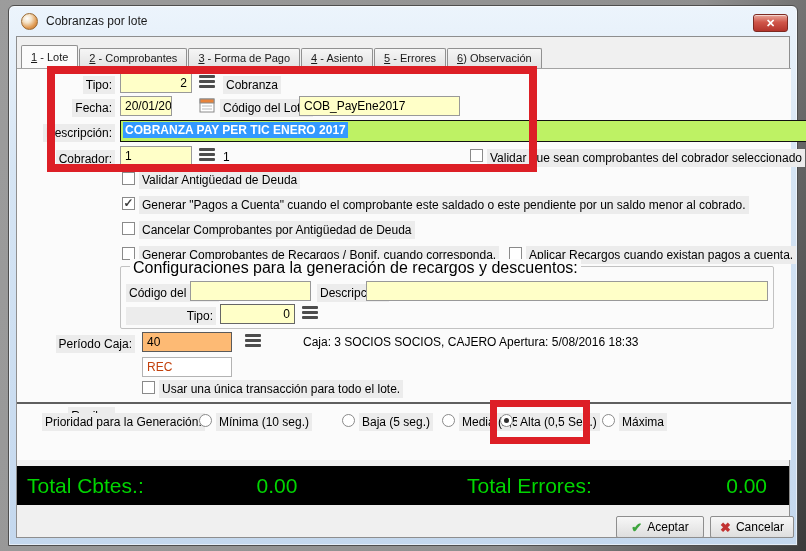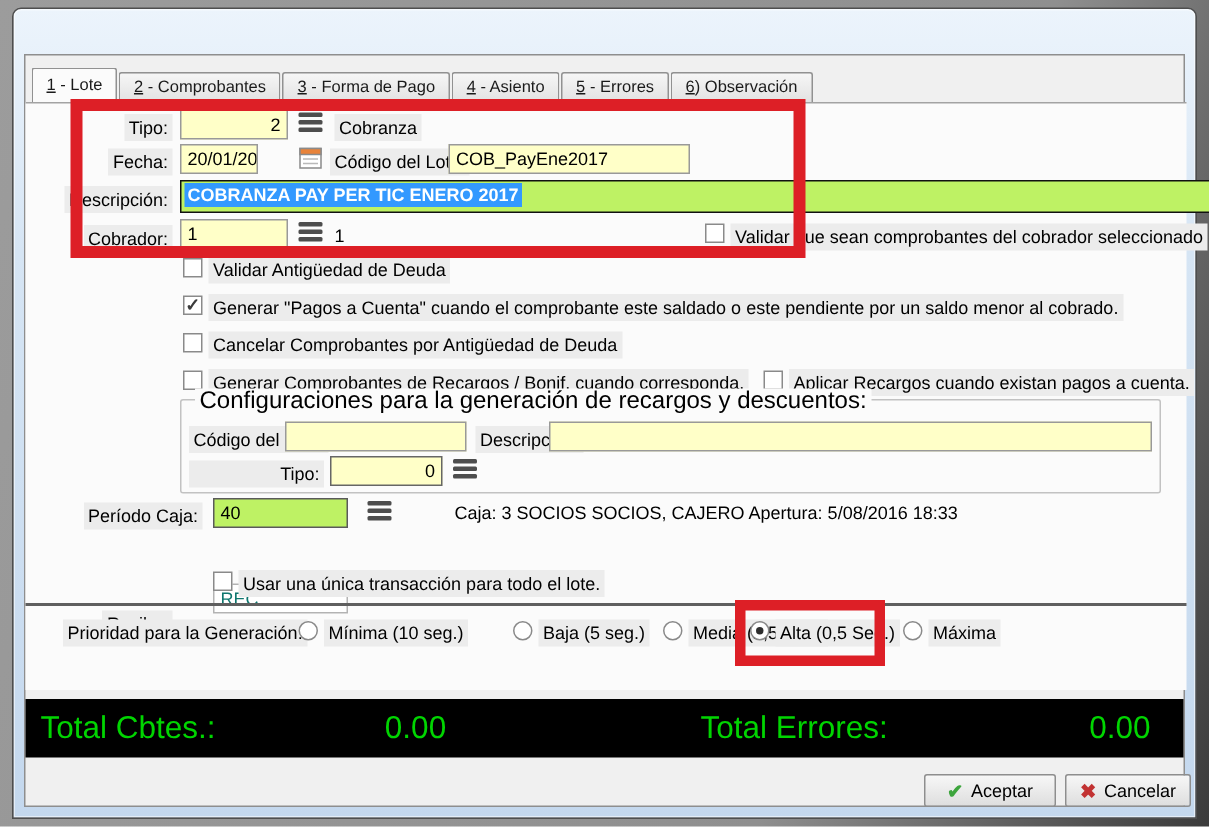--- a/index.html
+++ b/index.html
@@ -31,22 +31,22 @@
   .u { text-decoration:underline; }
 
   .panel { position:absolute; left:0; top:31px; width:774px; height:392px; background:#fbfbfb; border-top:1px solid #a3a3a3; z-index:1; }
 
   .chip { position:absolute; background:#ececec; color:#000; font-size:12px; padding:2px 3px; white-space:nowrap; }
   .plain { position:absolute; color:#000; font-size:12px; white-space:nowrap; }
 
   .f { position:absolute; height:20px; background:#ffffc8; border:1px solid #999; font-size:12px; color:#000;
     padding:2px 4px; white-space:nowrap; overflow:hidden; }
   .f.right { text-align:right; }
-  .f.white { background:#bef264; border-color:#5a5a5a; }
-  .f.disabled { background:#fff; border-color:#b3b3b3; color:#0f766e;margin-top:32px; }
+  .f.white { background:#fdba74; border-color:#5a5a5a; }
+  .f.disabled { background:#fff; border-color:#b3b3b3; color:#c2410c; }
   .f.dark { border-color:#666; }
 
   .desc-field { position:absolute; left:103px; top:51px; width:726px; height:22px; background:#bef264;
     border:1px solid #111; font-size:12px; font-weight:bold; padding:2px 2px; white-space:nowrap; overflow:hidden; }
   .desc-field .sel { background:#3399ff; color:#fff; padding:1px 2px; }
 
   .hamb { position:absolute; width:16px; height:13px; cursor:pointer; }
   .hamb i { display:block; width:16px; height:3px; background:#4d4d4d; border-radius:1px; box-shadow:0 5px 0 #4d4d4d, 0 10px 0 #4d4d4d; }
 
   .cal { position:absolute; width:16px; height:16px; cursor:pointer; }
@@ -74,20 +74,27 @@
   .btn .ic-cancel { color:#c23232; font-weight:bold; font-size:13px; }
 
   .ann { position:absolute; border-style:solid; border-color:#dd1f26; pointer-events:none; z-index:40; }
 
   .caja-suffix { max-width:505px; overflow:hidden; }
 </style>
 </head>
 <body>
 
 <div class="window">
+  <div class="titlebar">
+    <span class="app-icon"></span>
+    <span class="title-text">Cobranzas por lote</span>
+    <span class="close-btn">
+        <span>✕</span>
+      </span>
+  </div>
 
   <div class="client">
 
     <div class="tabstrip">
       <div class="tab active"><span class="u">1</span><span> - Lote</span></div>
       <div class="tab"><span class="u">2</span><span> - Comprobantes</span></div>
       <div class="tab"><span class="u">3</span><span> - Forma de Pago</span></div>
       <div class="tab"><span class="u">4</span><span> - Asiento</span></div>
       <div class="tab"><span class="u">5</span><span> - Errores</span></div>
       <div class="tab"><span class="u">6</span><span>) Observación</span></div>

